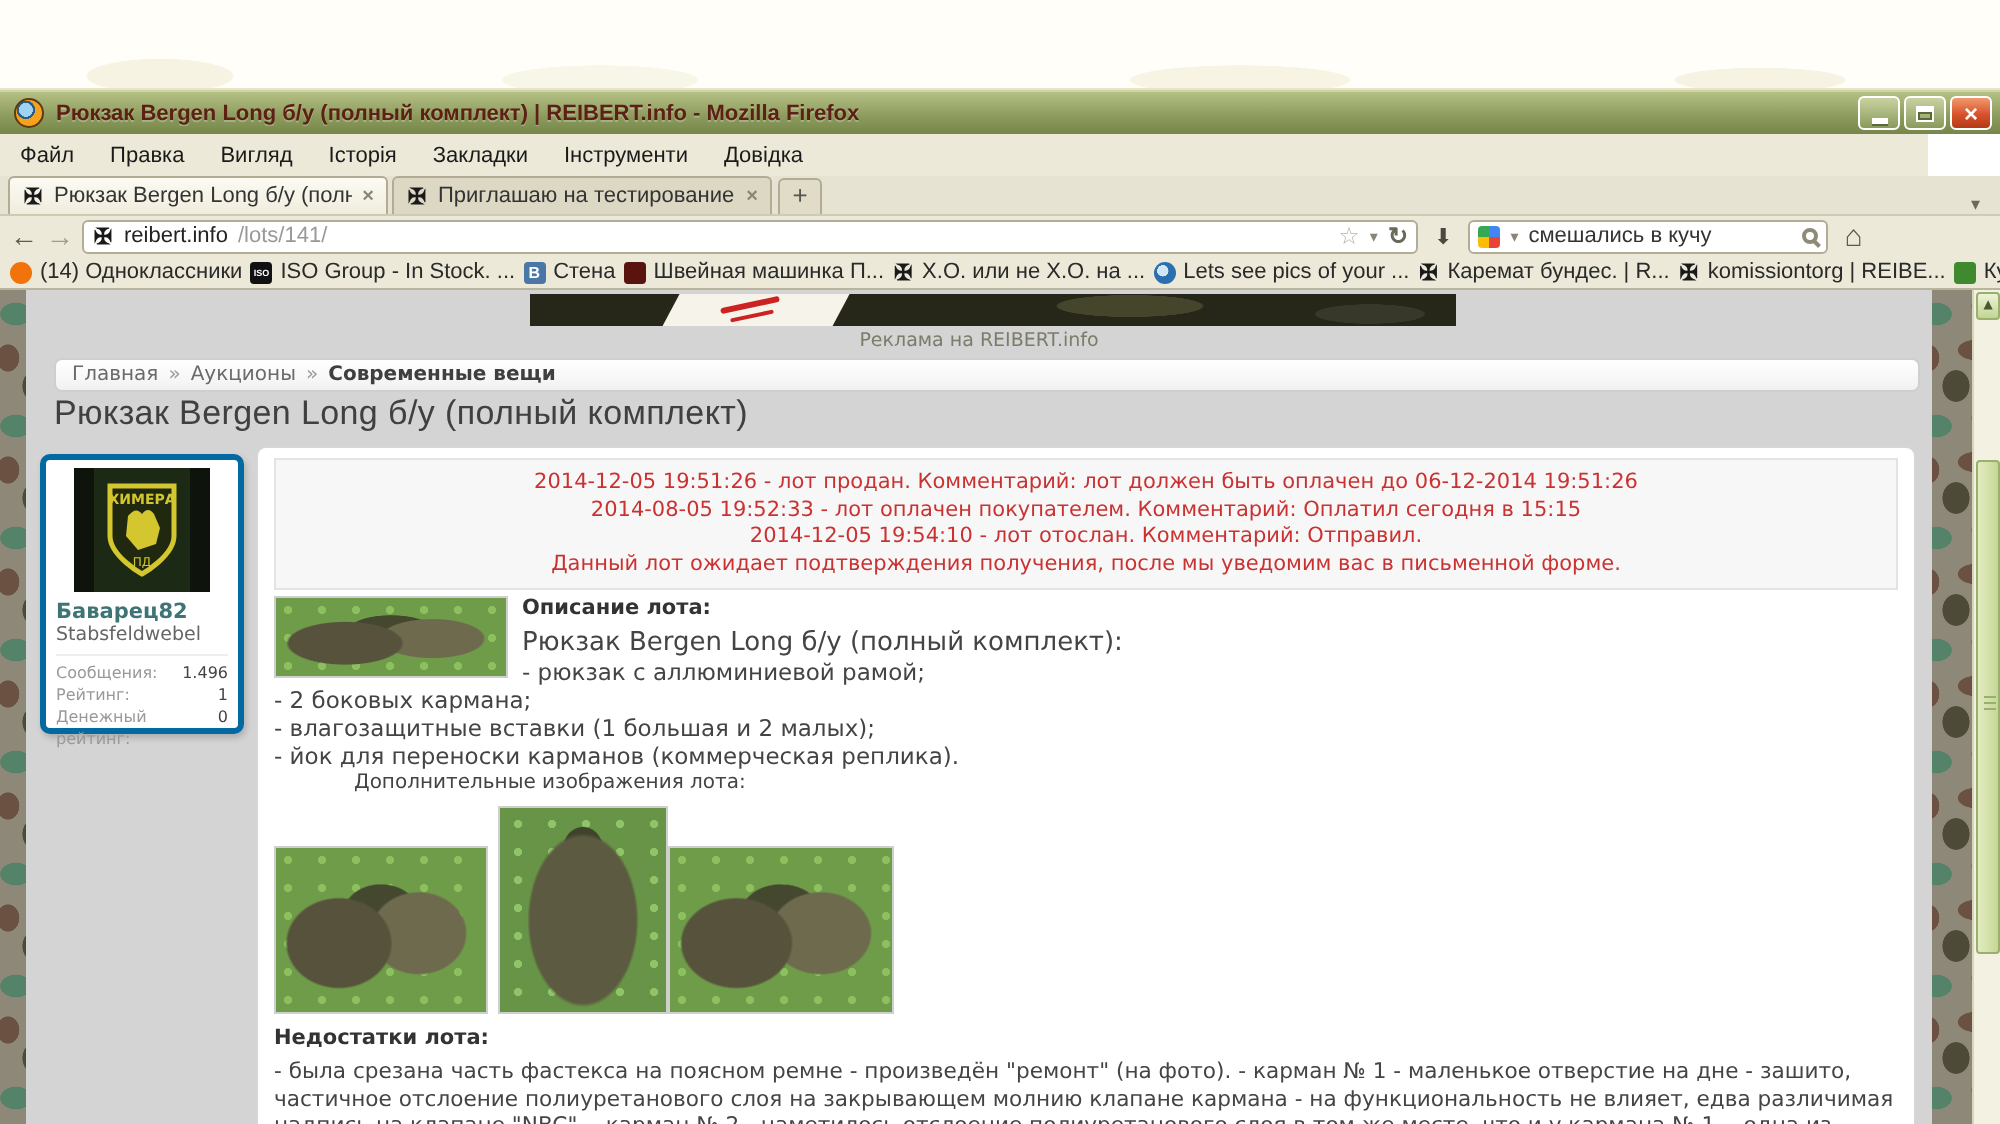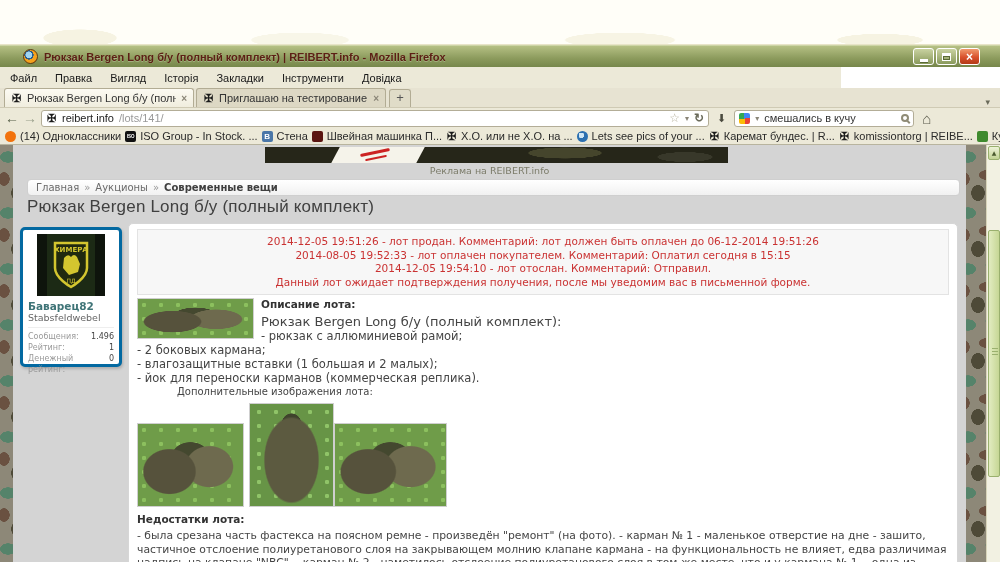--- a/index.html
+++ b/index.html
@@ -11,35 +11,35 @@
   .top-gap { position:absolute; top:0; left:0; width:1000px; height:45px; background:#fffef8;
     background-image:radial-gradient(ellipse 60px 14px at 80px 38px,#f6f3e2 60%,transparent 62%),
       radial-gradient(ellipse 80px 12px at 300px 40px,#f8f6e8 60%,transparent 62%),
       radial-gradient(ellipse 90px 12px at 620px 40px,#f7f4e4 60%,transparent 62%),
       radial-gradient(ellipse 70px 10px at 880px 40px,#f6f3e2 60%,transparent 62%);
     border-bottom:1px solid #e8e4c8; }
 
   
   .titlebar { position:absolute; top:45px; left:0; width:1000px; height:22px;
     background:linear-gradient(#b5c084,#8b9a5c 60%,#76874b); border-top:1px solid #cdd5a6;
-    display:flex; align-items:center; padding:0 20px; }
+    display:flex; align-items:center; padding:0 4px; }
   .ff-icon { width:15px; height:15px; border-radius:50%; margin:0 6px 0 3px;
     background:radial-gradient(circle at 38% 38%, #9fd4f0 0 30%, #2b5d8c 31% 40%, #f6a21d 41% 75%, #cf5a10 76%); 
     border:1px solid #5d3a10; }
   .win-title { font-size:11px; font-weight:bold; color:#5c2014; text-shadow:0 1px 0 rgba(255,255,255,.25);
     flex:1; white-space:nowrap; overflow:hidden; }
   .win-btns { display:flex; gap:2px; }
   .wbtn { width:21px; height:17px; border-radius:3px; border:1px solid #fff;
     display:flex; align-items:center; justify-content:center; }
   .wbtn.olive { background:linear-gradient(#c9d2a0,#8a9a5c); }
   .wbtn.red { background:linear-gradient(#f09a6d,#d9512c 55%,#b33a17); color:#fff; font-weight:bold; font-size:12px; line-height:1; }
   .glyph-min { width:8px; height:3px; background:#fff; margin-top:8px; box-shadow:0 1px 0 #5a6a36; }
   .glyph-max { width:9px; height:8px; border:1px solid #fff; border-top-width:3px; box-shadow:0 0 0 1px #5a6a36 inset; }
 
-  .menubar { position:absolute; top:67px; left:0; width:841px; height:21px; background:#ece9d8;
+  .menubar { position:absolute; top:67px; left:0; width:964px; height:21px; background:#ece9d8;
     display:flex; align-items:center; gap:18px; padding:0 10px; font-size:11px; color:#1a1a1a; }
   .menubar .mi { cursor:default; }
 
   .tabbar { position:absolute; top:88px; left:0; width:1000px; height:20px; background:#e7e3d2;
     display:flex; align-items:flex-end; padding:1px 2px 0 4px; border-bottom:1px solid #cfcab4; }
   .tab { height:19px; display:flex; align-items:center; gap:5px; padding:0 6px; font-size:11px; color:#333;
     border:1px solid #b2ac94; border-bottom:none; border-radius:3px 3px 0 0; max-width:190px; }
   .tab.active { background:linear-gradient(#fcfaf2,#f0edde); }
   .tab.inactive { background:#ddd8c4; margin-left:2px; }
   .tab .tlabel { white-space:nowrap; overflow:hidden; max-width:150px; }

